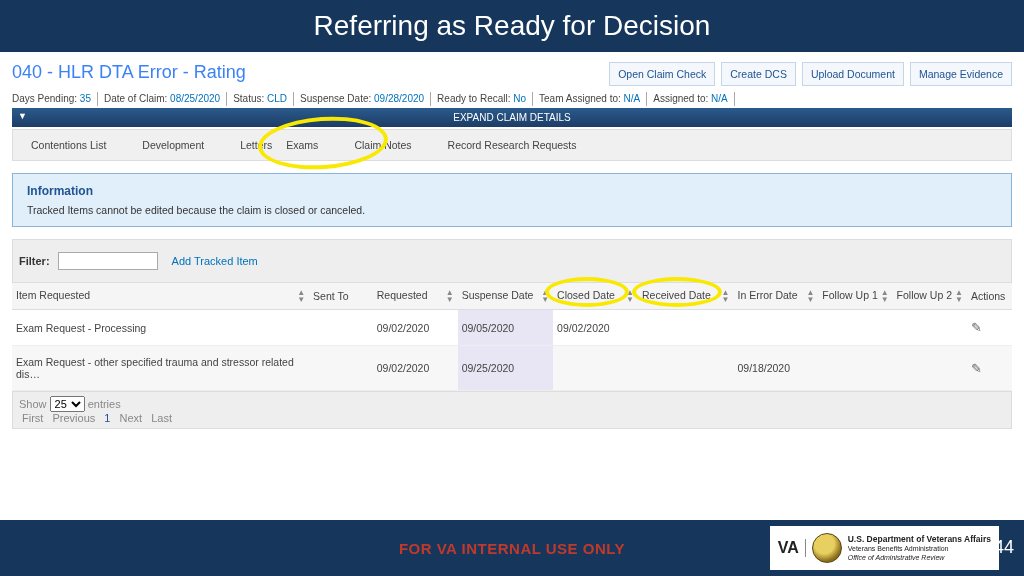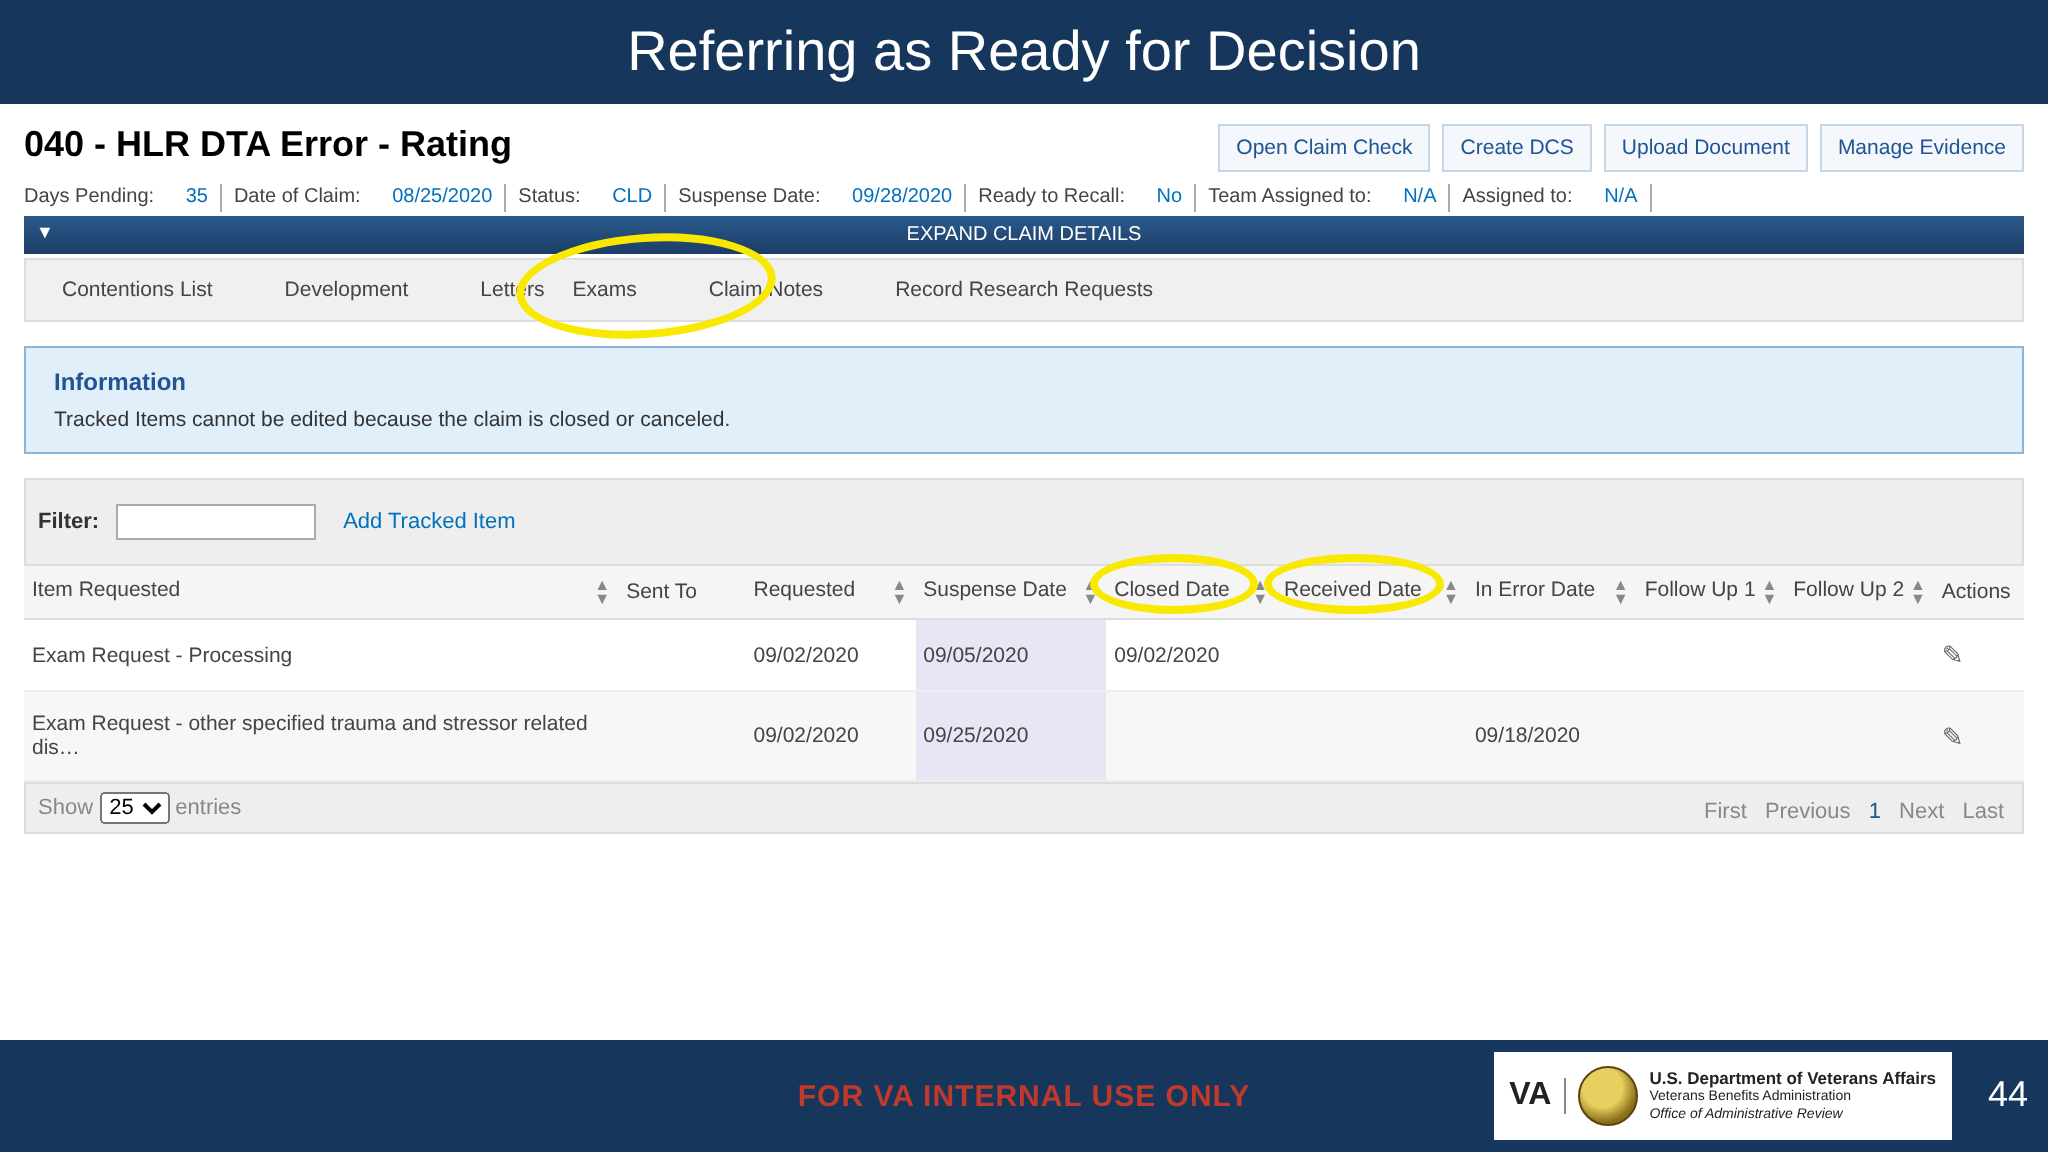--- a/index.html
+++ b/index.html
@@ -1,26 +1,26 @@
 <!DOCTYPE html>
 <html><head>
 <meta charset="utf-8">
 <style>
   * { box-sizing: border-box; margin: 0; padding: 0; }
   body { font-family: Arial, sans-serif; width: 1024px; height: 576px; background: #fff; overflow: hidden; position: relative; }
   .slide-title { background: #16365c; color: #fff; text-align: center; font-size: 28px; padding: 10px 0; font-weight: 400; }
   .content { padding: 10px 12px 0 12px; }
   .header-row { display: flex; justify-content: space-between; align-items: flex-start; }
-  .page-title { font-size: 18px; font-weight: bold; color: #000000; }
+  .page-title { font-size: 18px; font-weight: normal; color: #3b82f6; }
   .action-buttons { display: flex; gap: 6px; }
   .action-btn { border: 1px solid #c5d6e8; background: #f4f8fc; color: #205493; font-size: 10.5px; padding: 5px 8px; cursor: pointer; }
   .meta-bar { display: flex; flex-wrap: wrap; gap: 0; margin-top: 6px; font-size: 10px; color: #444; }
   .meta-item { border-right: 1px solid #aaa; padding: 0 6px; line-height: 14px; }
   .meta-item:first-child { padding-left: 0; }
-  .meta-link { color: #0071bc; margin-left: 13px; }
+  .meta-link { color: #0071bc; }
   .expand-bar { background: #205493; background: linear-gradient(#2a5a8c,#1d3d66); color: #fff; font-size: 10px; text-align: center; padding: 4px 0; margin-top: 2px; cursor: pointer; position: relative; }
   .expand-bar .tri { position: absolute; left: 6px; top: 3px; font-size: 9px; }
   .tabs { display: flex; align-items: center; gap: 0; background: #f0f0f0; border: 1px solid #ddd; height: 32px; margin-top: 2px; position: relative; }
   .tab { font-size: 10.5px; color: #444; padding: 0 18px; height: 100%; display: flex; align-items: center; cursor: pointer; }
   .tab-active-wrap { position: relative; height: 100%; display: flex; align-items: center; }
   .tab-chevron { background: #205493; color: #fff; height: 26px; display: flex; align-items: center; padding: 0 14px 0 20px; position: relative; margin: 0 10px; font-size: 11px; }
   .tab-chevron::before { content: ""; position: absolute; left: -13px; top: 0; border-top: 13px solid transparent; border-bottom: 13px solid transparent; border-left: 13px solid #f0f0f0; }
   .tab-chevron::after { content: ""; position: absolute; right: -13px; top: 0; border-top: 13px solid transparent; border-bottom: 13px solid transparent; border-left: 13px solid #205493; }
   .circle-highlight { position: absolute; border: 4px solid #f9e800; border-radius: 50%; pointer-events: none; }
   .info-box { margin: 12px 0; border: 1px solid #8ab5da; background: #e1effa; padding: 10px 14px; }
@@ -30,27 +30,27 @@
   .filter-label { font-weight: bold; color: #333; }
   .filter-input { border: 1px solid #aaa; height: 18px; width: 100px; background: #fff; }
   .add-link { color: #0071bc; font-size: 11px; cursor: pointer; margin-left: 6px; }
   table.grid { width: 100%; border-collapse: collapse; font-size: 10.5px; color: #444; }
   table.grid th { background: #f5f5f5; border-bottom: 1px solid #ddd; text-align: left; padding: 6px 4px; font-weight: normal; position: relative; }
   table.grid th .sort { float: right; color: #888; font-size: 8px; line-height: 7px; }
   table.grid td { padding: 10px 4px; border-bottom: 1px solid #eee; }
   .row-alt { background: #f7f7f7; }
   .suspense-cell { background: #e8e6f5; }
   .edit-icon { color: #666; cursor: pointer; font-size: 13px; }
-  .pager-row { display: flex; justify-content: space-between; align-items: flex-end; padding: 4px 6px; background: #eee; border: 1px solid #ddd; font-size: 11px; color: #888; }
+  .pager-row { display: flex; justify-content: space-between; align-items: flex-start; padding: 4px 6px; background: #eee; border: 1px solid #ddd; font-size: 11px; color: #888; flex-direction: column; }
   .pager-row select { font-size: 11px; }
   .pager-links span { margin: 0 3px; color: #888; }
   .pager-links .active { color: #205493; }
   .footer { position: absolute; bottom: 0; left: 0; right: 0; background: #16365c; height: 56px; display: flex; align-items: center; justify-content: center; }
   .footer-text { color: #c0392b; font-weight: bold; font-size: 15px; letter-spacing: 0.5px; }
-  .footer-logo { position: absolute; right: 48px; bottom: 6px; background: #fff; display: flex; align-items: center; padding: 4px 8px; gap: 6px; height: 44px; }
+  .footer-logo { position: absolute; right: 25px; bottom: 6px; background: #fff; display: flex; align-items: center; padding: 4px 8px; gap: 6px; height: 44px; }
   .va-text { font-weight: bold; font-size: 16px; color: #222; border-right: 1px solid #888; padding-right: 6px; }
   .seal { width: 30px; height: 30px; border-radius: 50%; background: radial-gradient(circle at 40% 35%, #e8d060 0 40%, #8a6d1a 70%); border: 1px solid #5a4410; }
   .dept-block { font-size: 7px; line-height: 9px; color: #222; }
   .dept-block .l1 { font-weight: bold; font-size: 8.5px; }
   .dept-block .l3 { font-style: italic; }
   .slide-num { position: absolute; right: 10px; bottom: 18px; color: #fff; font-size: 18px; }
   .th-wrap { position: relative; }
 </style>
 </head>
 <body>

